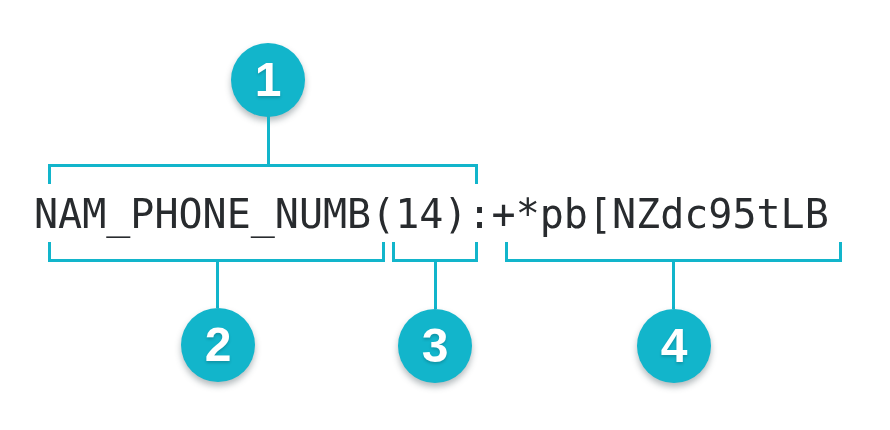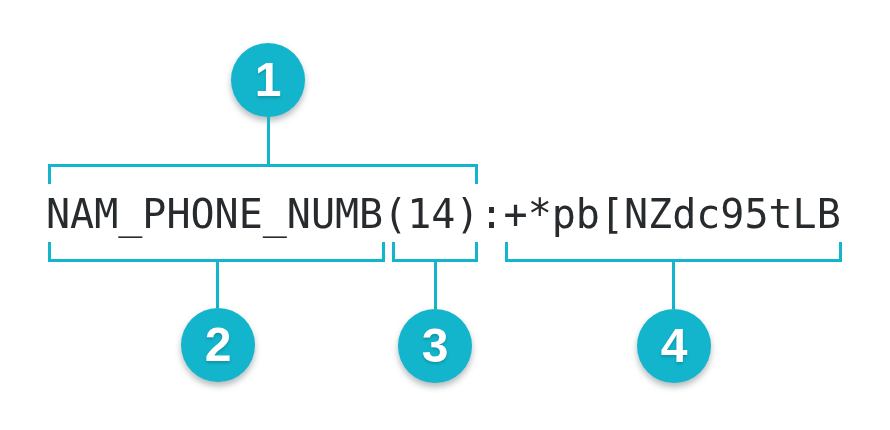--- a/index.html
+++ b/index.html
@@ -3,21 +3,21 @@
 <meta charset="utf-8">
 <style>
   :root { --accent:#12b5cb; }
   html,body { margin:0; padding:0; background:#ffffff; }
   .stage {
     position:relative; width:890px; height:430px;
     background:#ffffff; overflow:hidden;
     font-family:"Liberation Sans", sans-serif;
   }
   .token {
-    position:absolute; left:46px; top:192px;
+    position:absolute; left:34px; top:192px;
     font-family:"DejaVu Sans Mono", monospace;
     font-size:40px; line-height:44px; letter-spacing:0;
     color:#282b2e; white-space:pre;
   }
   .bracket { position:absolute; border:3px solid var(--accent); background:transparent; }
   .bracket-top   { border-bottom:none; height:17px; }
   .bracket-bottom{ border-top:none;    height:17px; }
   .stem { position:absolute; width:3px; background:var(--accent); }
   .callout {
     position:absolute; width:74px; height:74px; border-radius:50%;

